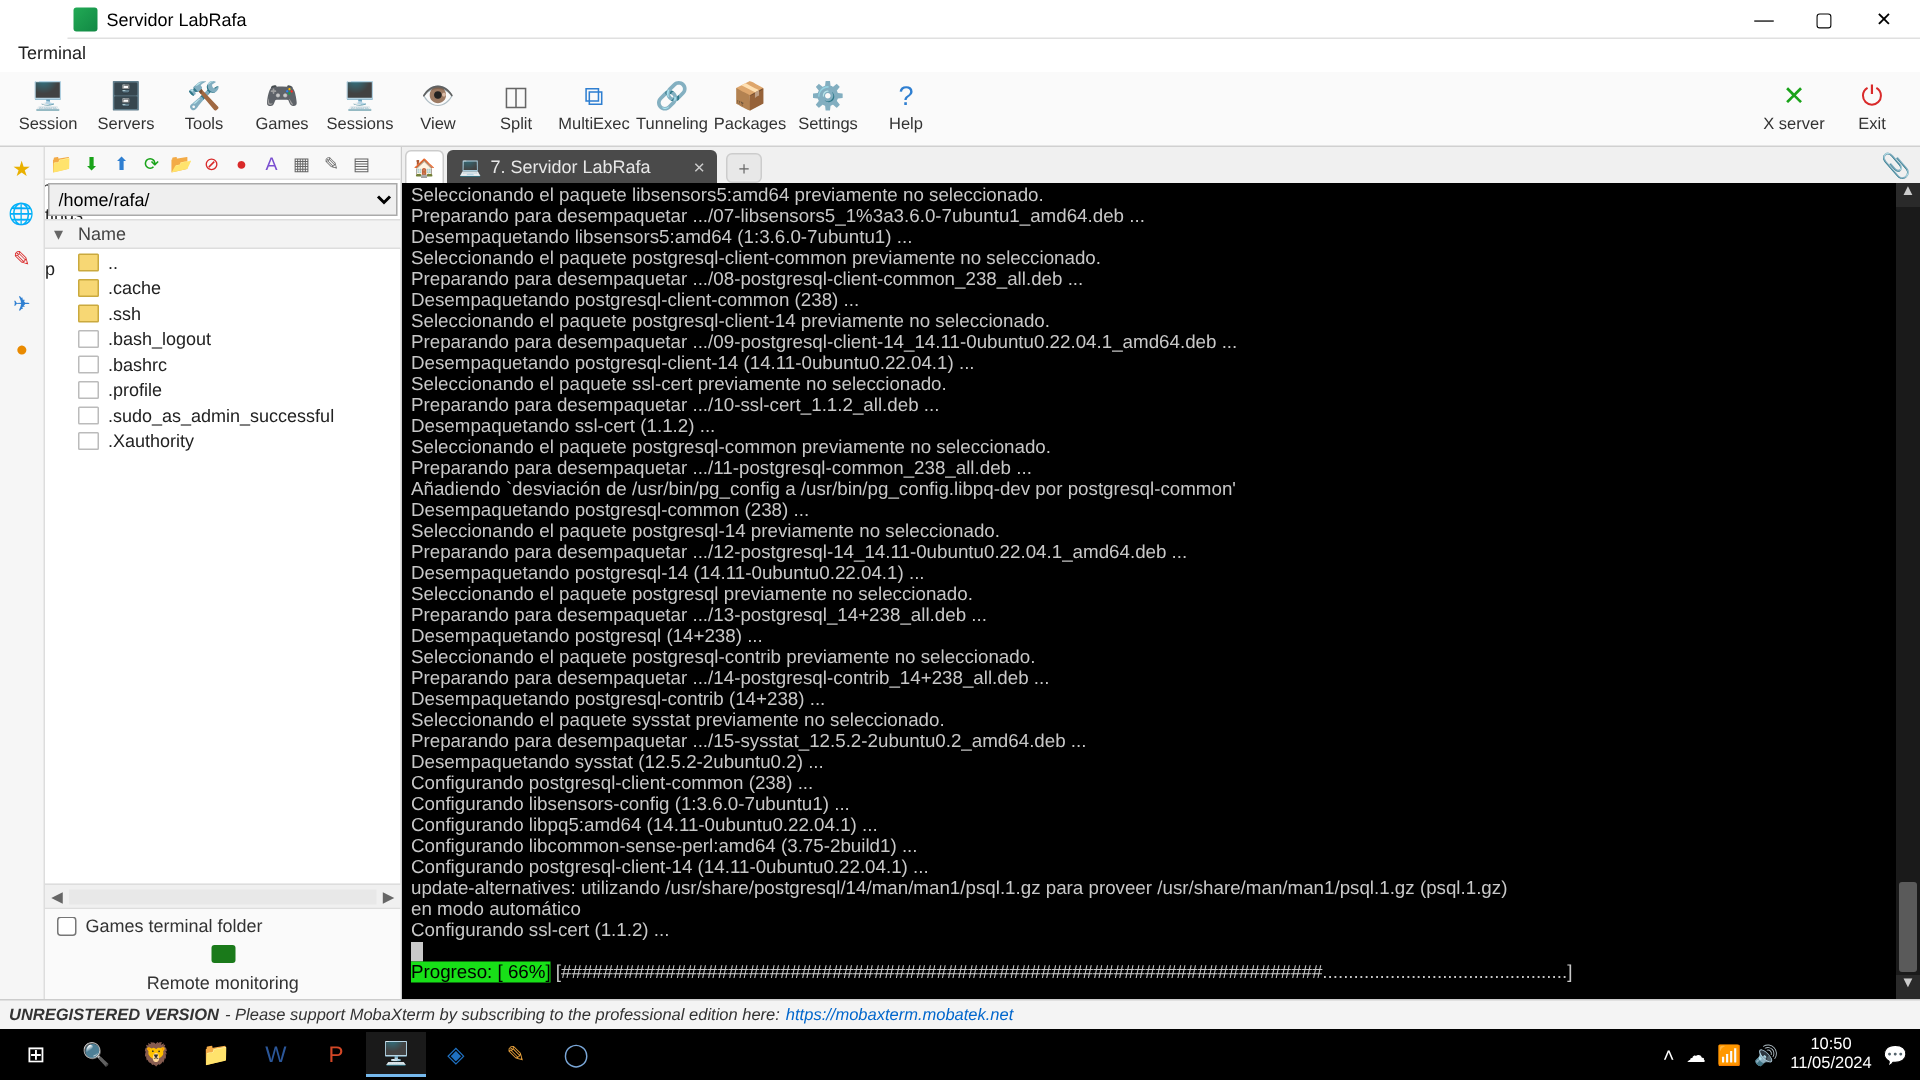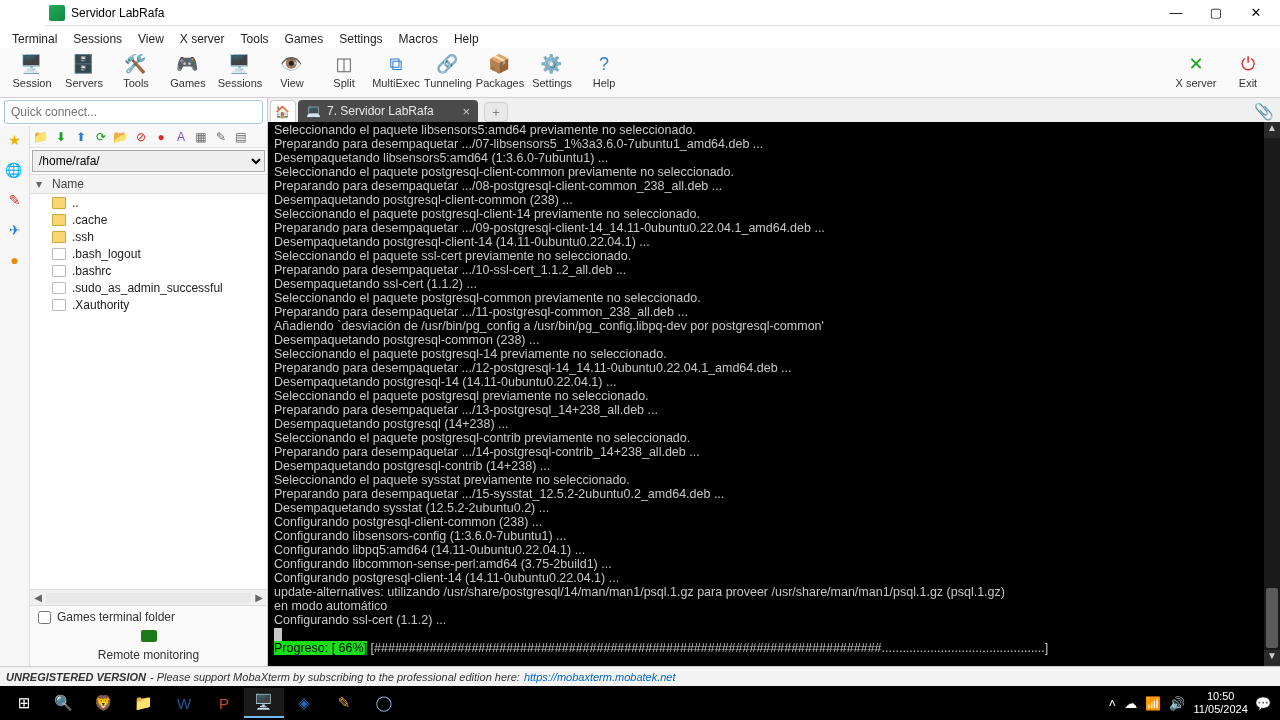--- a/index.html
+++ b/index.html
@@ -6,21 +6,21 @@
 body { width: 1280px; height: 720px; overflow: hidden; background: #fff; display: flex; flex-direction: column; font-size: 12px; }
 
 
 .titlebar { height: 26px; background: #fff; display: flex; align-items: center; padding: 0 4px; border-bottom: 1px solid #e0e0e0; margin-left: 45px; }
 .titlebar .appicon { width: 16px; height: 16px; margin-right: 6px; background: linear-gradient(135deg,#2a5,#184); border-radius:2px; }
 .titlebar .title { flex: 1; font-size: 12px; color: #000; }
 .titlebar .winbtns { display: flex; }
 .titlebar .winbtn { width: 40px; height: 26px; display: flex; align-items: center; justify-content: center; font-size: 13px; }
 
 
-.menubar { height: 22px; display: flex; align-items: flex-end; padding: 0 4px; font-size: 12px; color: #222; }
+.menubar { height: 22px; display: flex; align-items: flex-start; padding: 0 4px; font-size: 12px; color: #222; flex-direction: column; }
 .menubar .mitem { padding: 2px 8px; }
 
 
 .toolbar { height: 50px; display: flex; align-items: flex-start; padding: 2px 6px 0 6px; border-bottom: 1px solid #d0d0d0; background: #fafafa; }
 .toolbar .tbtn { width: 52px; height: 48px; display: flex; flex-direction: column; align-items: center; justify-content: flex-start; font-size: 11px; color: #333; padding-top:2px; }
 .toolbar .tbtn .ticon { width: 24px; height: 24px; margin-bottom: 1px; display:flex; align-items:center; justify-content:center; font-size:18px; }
 .toolbar .spacer { flex: 1; }
 
 
 .bodyrow { flex: 1; display: flex; min-height: 0; }
@@ -169,21 +169,20 @@
       </div>
       <div class="tbtn">
         <div class="ticon c-red">⏻</div>
         <div>Exit</div>
       </div>
     </div>
 </div>
 
 <div class="bodyrow">
   <div class="leftcol">
-    <input class="quickconnect" placeholder="Quick connect..." style="">
     <div class="sideinner">
       <div class="vstrip">
         <div class="vicon c-yellow">★</div>
         <div class="vicon c-blue">🌐</div>
         <div class="vicon c-red">✎</div>
         <div class="vicon c-blue">✈</div>
         <div class="vicon c-orange">●</div>
       </div>
       <div class="filepanel">
         <div class="filetoolbar">
@@ -221,20 +220,24 @@
               <div class="ficon"></div>
               <span>.ssh</span>
             </div>
             <div class="fitem">
               <div class="ficon file"></div>
               <span>.bash_logout</span>
             </div>
             <div class="fitem">
               <div class="ficon file"></div>
               <span>.bashrc</span>
+            </div>
+            <div class="fitem">
+              <div class="ficon file"></div>
+              <span>.profile</span>
             </div>
             <div class="fitem">
               <div class="ficon file"></div>
               <span>.sudo_as_admin_successful</span>
             </div>
             <div class="fitem">
               <div class="ficon file"></div>
               <span>.Xauthority</span>
             </div>
           </div>

